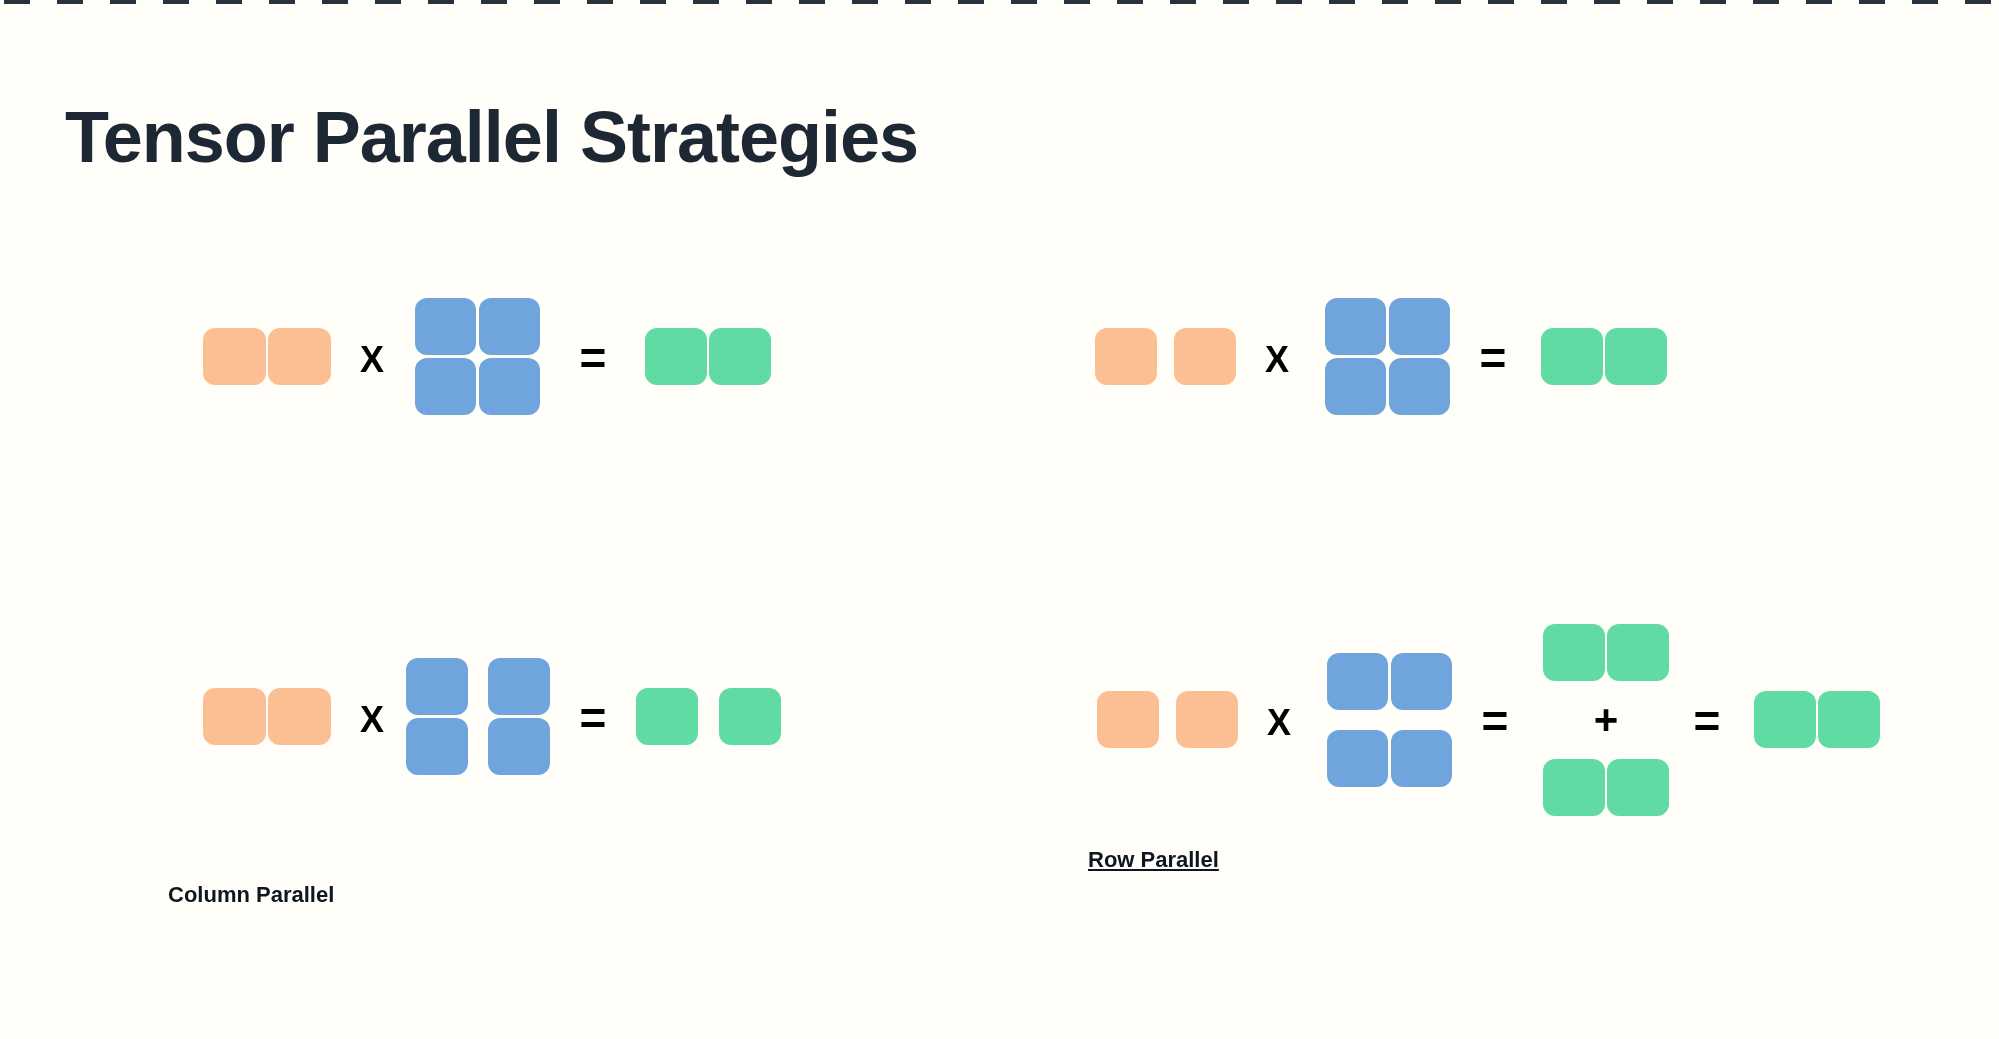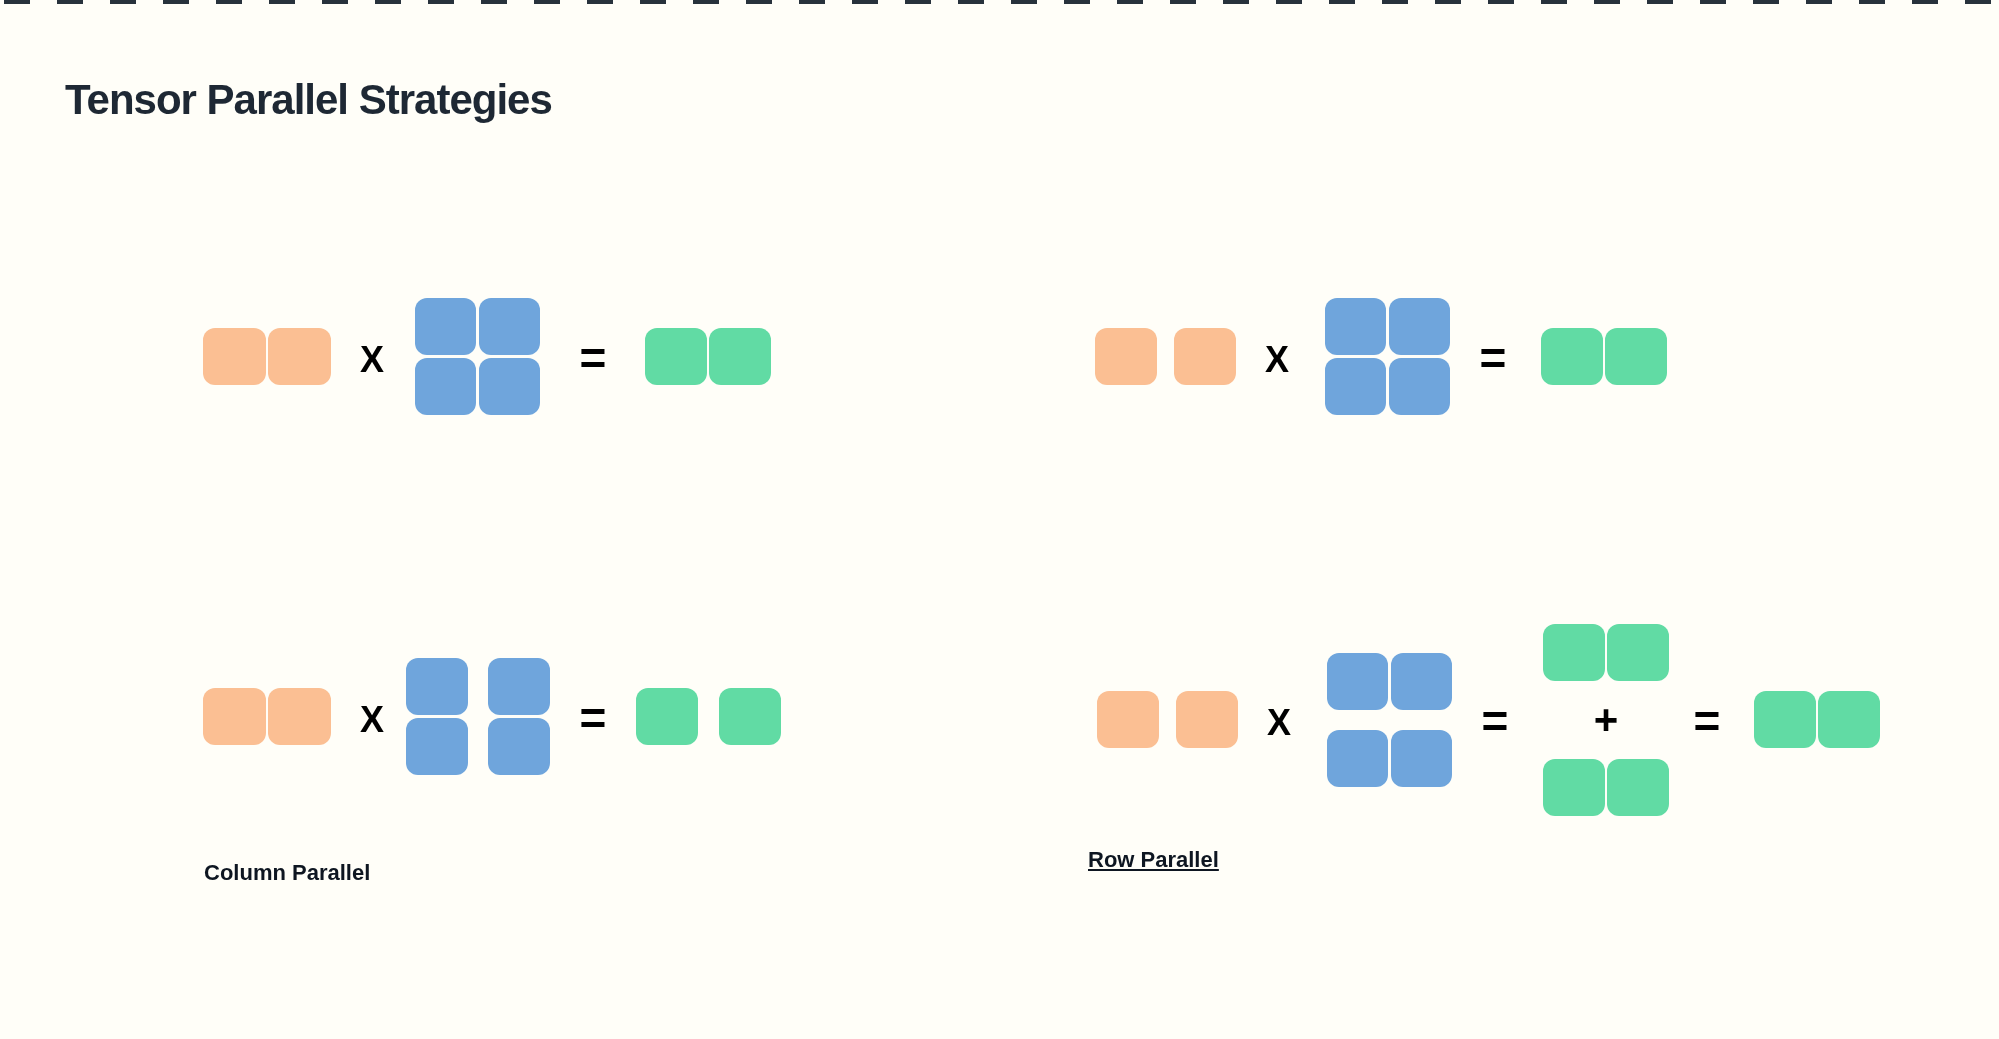--- a/index.html
+++ b/index.html
@@ -21,21 +21,21 @@
     background-image: repeating-linear-gradient(
       to right,
       var(--dash, #28323C) 0px, var(--dash, #28323C) 26px,
       transparent 26px, transparent 53px);
     background-position-x: 4px;
   }
 
   .page-title {
     position: absolute;
     left: 65px; top: 48px;
-    font-size: 42px;
+    font-size: 72px;
     font-weight: 800;
     letter-spacing: -1px;
     color: var(--title, #1E2834);
     white-space: nowrap;
     text-align: center;
   }
 
   .diagram {
     position: absolute;
     display: flex;
@@ -103,21 +103,21 @@
     row-gap: 18px;
   }
 
   .strategy-label {
     position: absolute;
     font-size: 22px;
     font-weight: 700;
     color: var(--label, #0E1621);
     white-space: nowrap;
   }
-  .label-column { left: 168px;  top: 860px; margin-left: 36px; }
+  .label-column { left: 168px;  top: 882px; }
   .label-row    { left: 1088px; top: 847px; text-decoration: underline; }
 </style>
 </head>
 <body>
 
 <div class="top-dashes"></div>
 
 <h1 class="page-title">Tensor Parallel Strategies</h1>
 
 <div class="diagram d-top-left">

